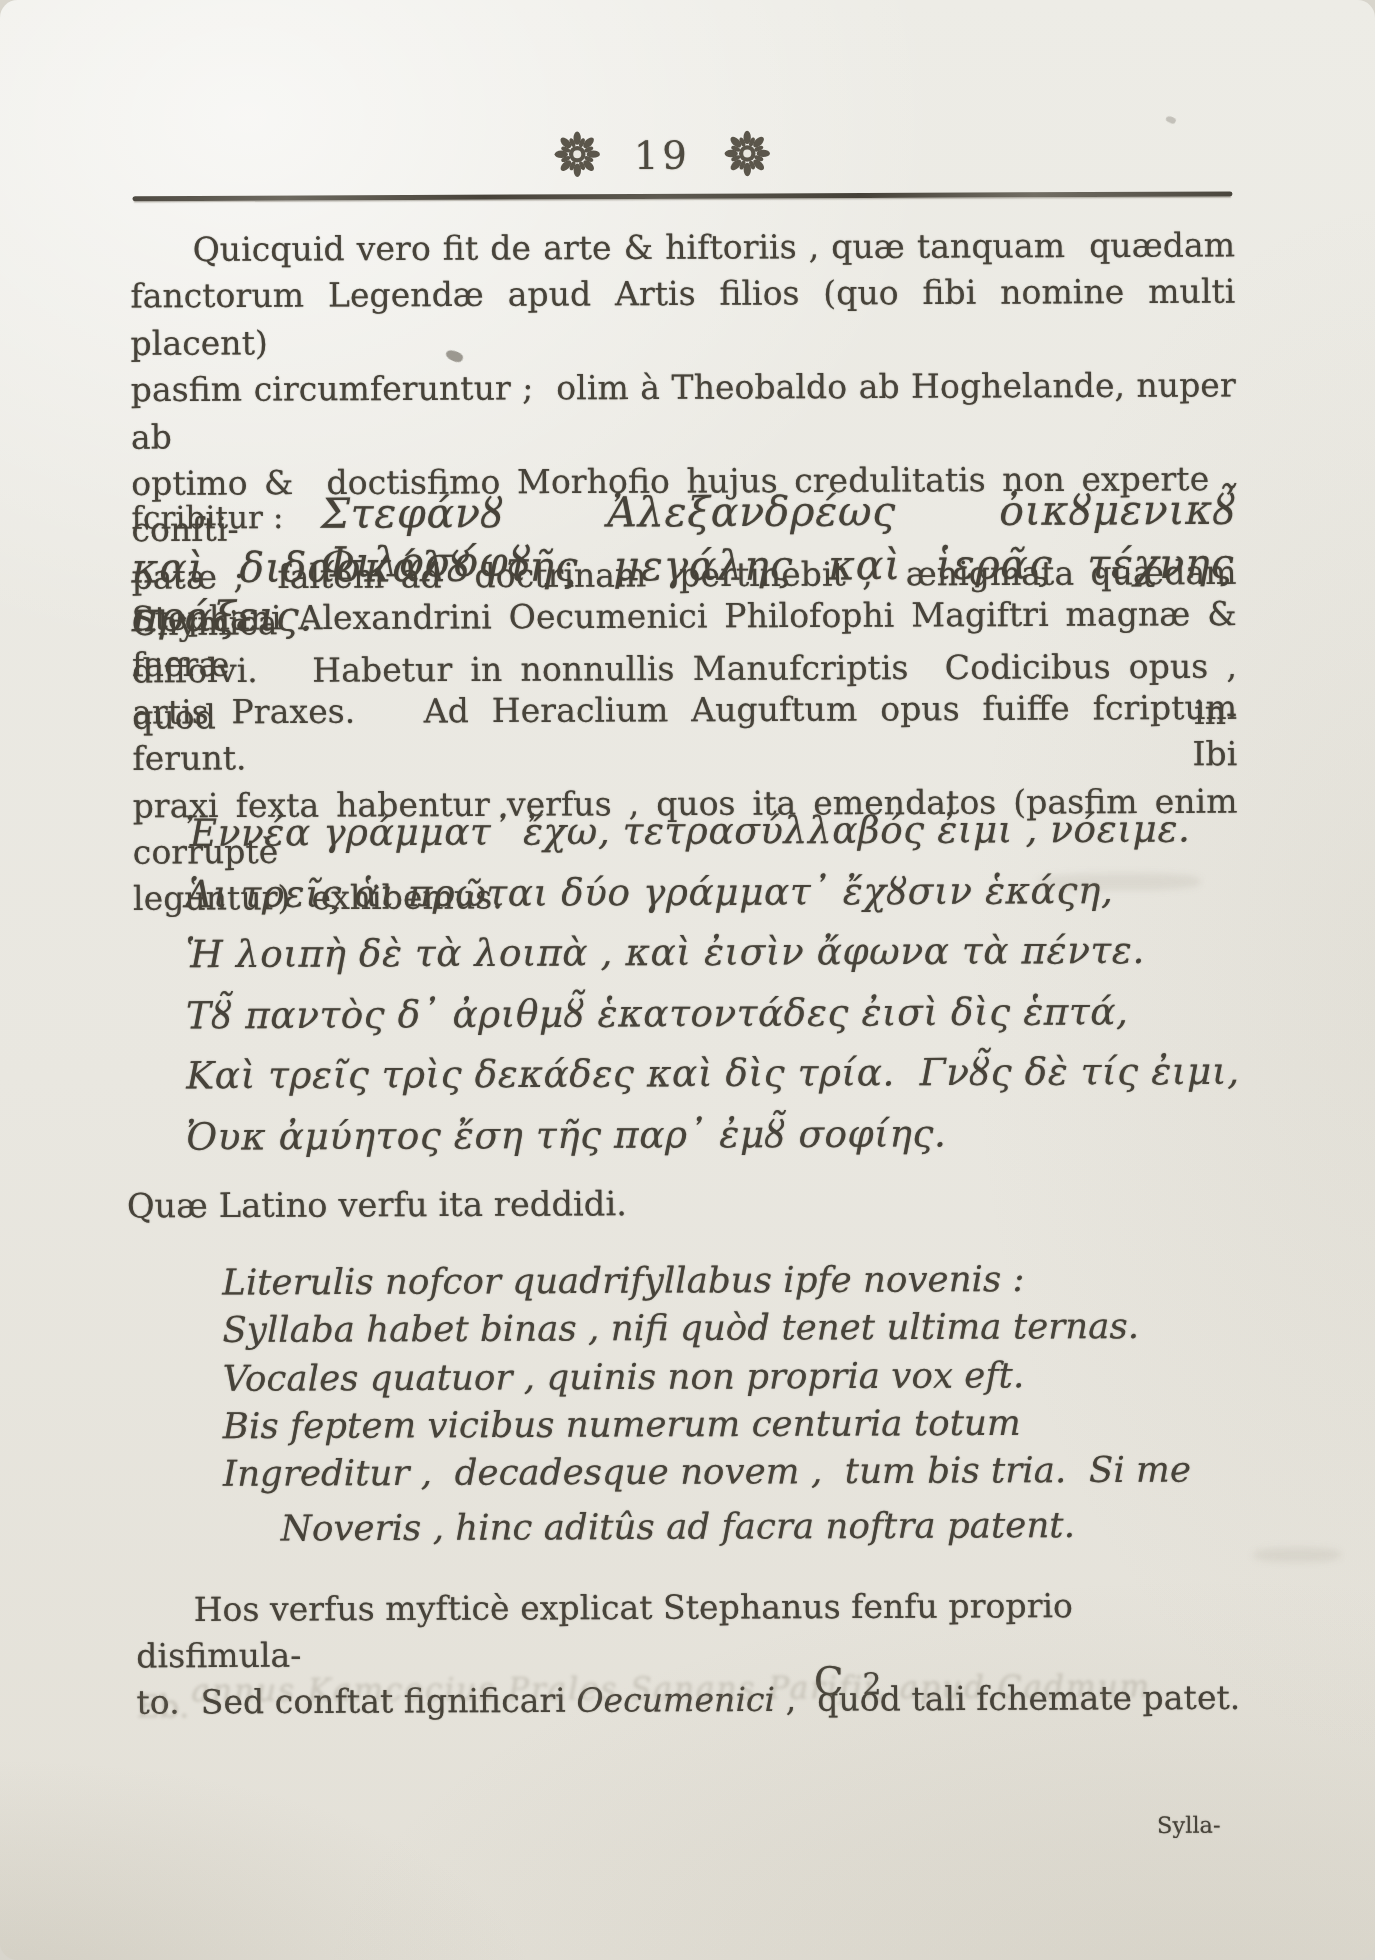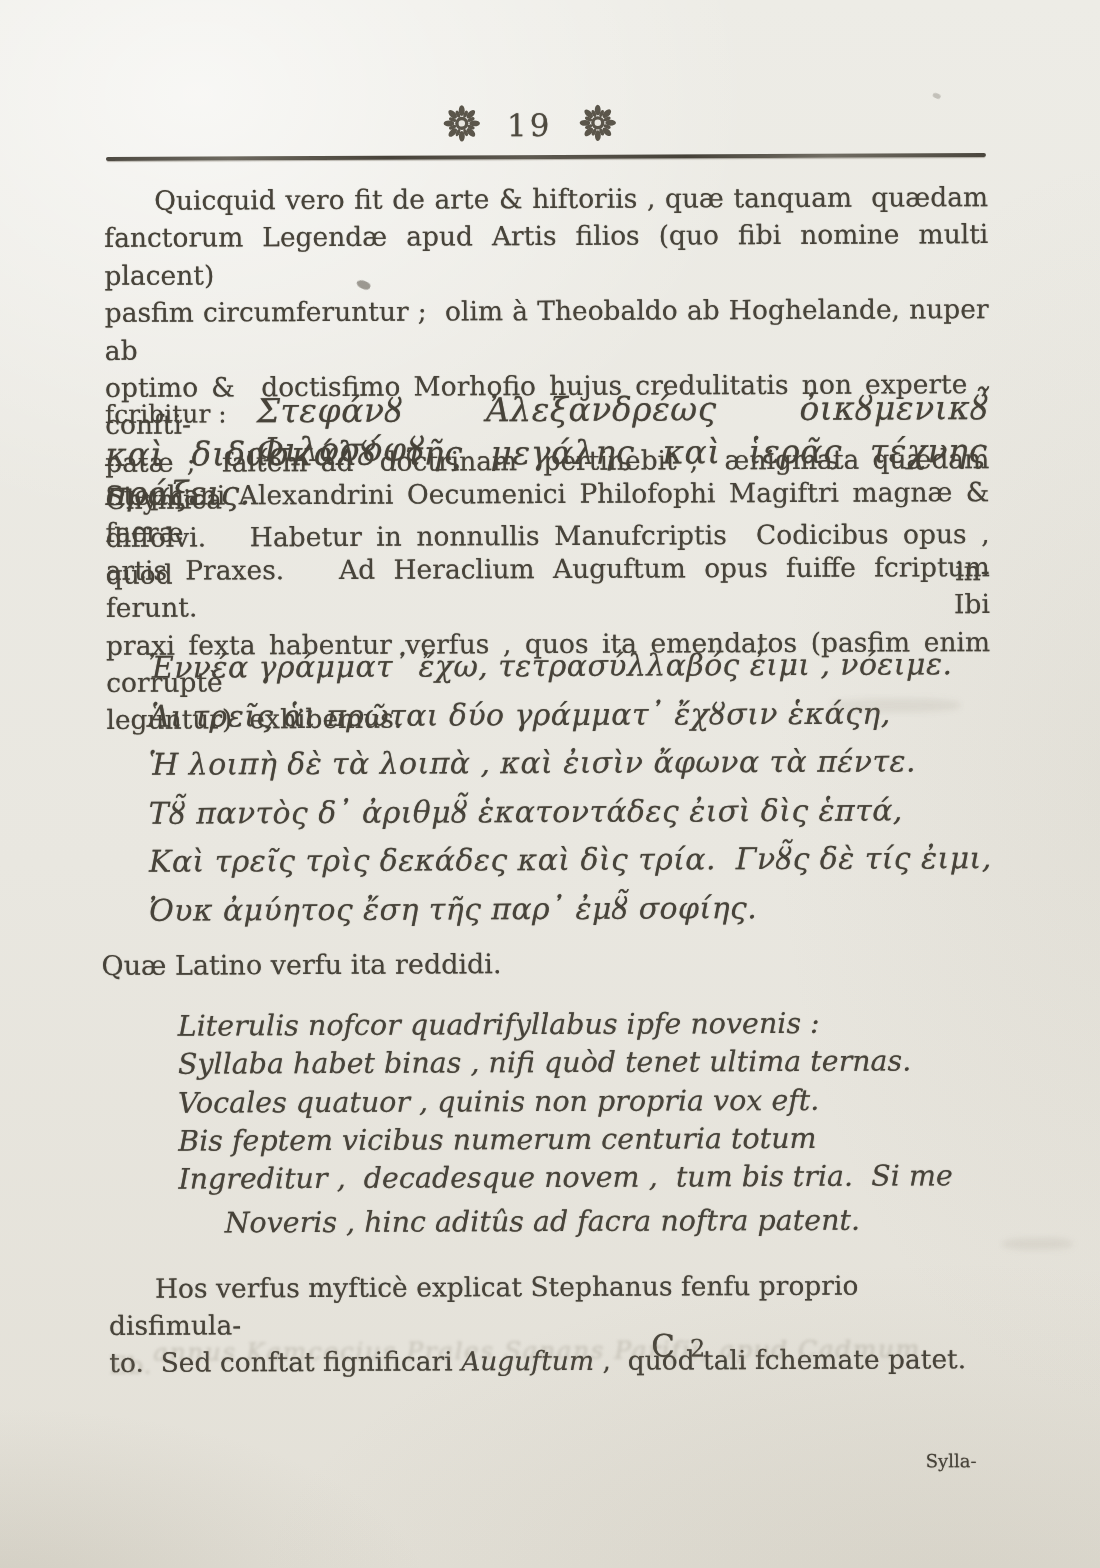--- a/index.html
+++ b/index.html
@@ -10,20 +10,21 @@
     overflow:hidden;
     background-color:#e9e7e0;
     background-image:
       radial-gradient(ellipse 900px 700px at 18% 6%, rgba(255,255,255,0.60), rgba(255,255,255,0) 62%),
       radial-gradient(ellipse 1100px 520px at 88% 102%, rgba(150,142,120,0.16), rgba(150,142,120,0) 65%),
       radial-gradient(ellipse 720px 320px at 0% 102%, rgba(140,132,110,0.20), rgba(140,132,110,0) 60%),
       radial-gradient(ellipse 500px 900px at 102% 50%, rgba(160,152,130,0.10), rgba(160,152,130,0) 70%),
       linear-gradient(180deg,#edece6 0%,#e9e7e0 55%,#e3e0d7 100%);
     font-family:"DejaVu Serif","Liberation Serif",serif;
     color:#47433a;
+    border-radius:14px;
   }
   .content{
     position:absolute;inset:0;
     transform:rotate(-0.25deg);
     transform-origin:50% 40%;
     text-shadow:0 0 1px rgba(72,66,54,0.65);
   }
   .abs{position:absolute;}
   .line{white-space:pre-wrap;}
   .jl{text-align:justify;text-align-last:justify;}
@@ -175,21 +176,21 @@
       <div class="line">Literulis nofcor quadrifyllabus ipfe novenis :</div>
       <div class="line">Syllaba habet binas , nifi quòd tenet ultima ternas.</div>
       <div class="line">Vocales quatuor , quinis non propria vox eft.</div>
       <div class="line">Bis feptem vicibus numerum centuria totum</div>
       <div class="line">Ingreditur ,  decadesque novem ,  tum bis tria.  Si me</div>
       <div class="line last">Noveris , hinc aditûs ad facra noftra patent.</div>
     </div>
 
     <div class="abs closing">
       <div class="line indent2">Hos verfus myfticè explicat Stephanus fenfu proprio disfimula-</div>
-      <div class="line"><span>to.  Sed conftat fignificari </span><span class="ital">Auguftum</span><span> ,  quod tali fchemate patet.</span></div>
+      <div class="line"><span>to.  Sed conftat fignificari </span><span class="ital">Oecumenici</span><span> ,  quod tali fchemate patet.</span></div>
     </div>
 
     <div class="abs sig"><span>C</span><span class="signum">2</span></div>
     <div class="abs catch">Sylla-</div>
 
     <div class="abs ghost ghost-top">annus Kamcocius Prales Sanans Parifii, apud Cadmum</div>
     <div class="abs ghost ghost-eb">Eb.</div>
     <div class="abs smudge sm1"></div>
     <div class="abs smudge sm2"></div>
     <div class="abs speck sp1"></div>

